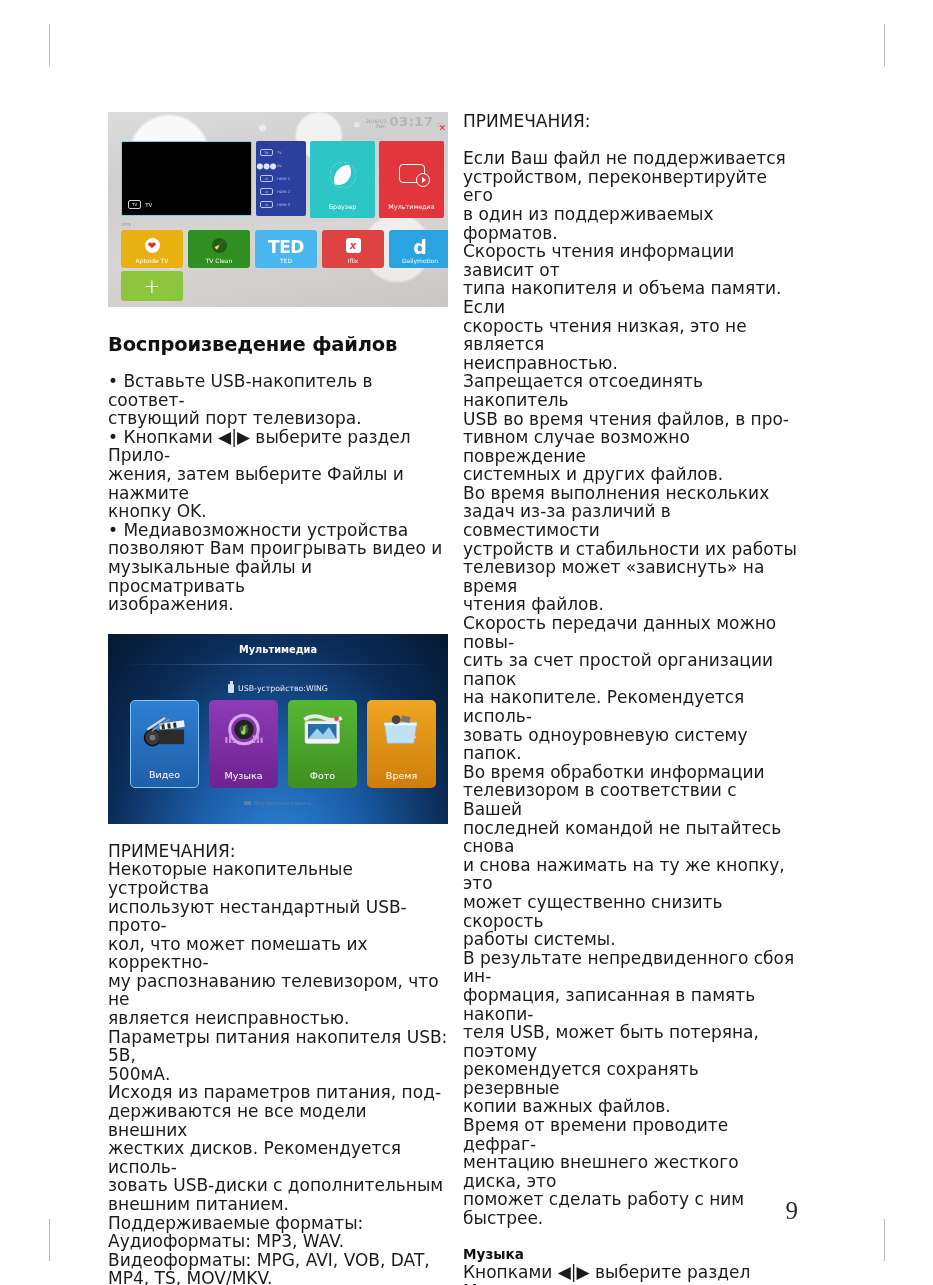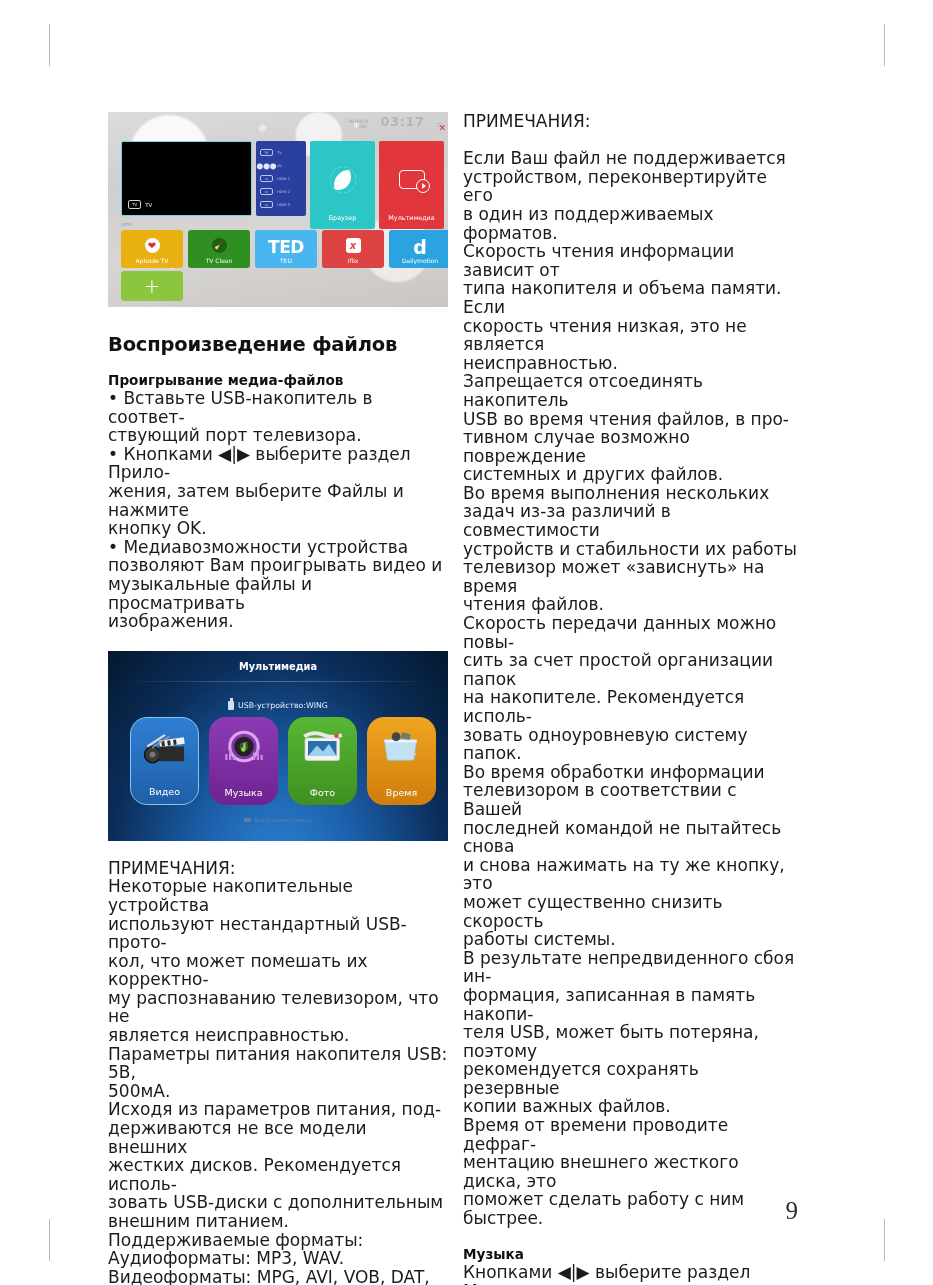--- a/index.html
+++ b/index.html
@@ -73,21 +73,21 @@
       linear-gradient(170deg, #dcdcdc 0%, #cfcfcf 30%, #d8d6d4 60%, #c9c6c3 100%);
   }
   .snowflake {
     position: absolute;
     color: rgba(255,255,255,.85);
     font-size: 13px;
     pointer-events: none;
   }
   .statusbar {
     position: absolute; right: 4px; top: 2px;
-    display: flex; align-items: flex-end; gap: 12px;
+    display: flex; align-items: flex-end; gap: 3px;
     color: #8e8e8e;
   }
   .sb-date { font-size: 4.6px; line-height: 5px; text-align: right; color:#9a9a9a;}
   .sb-clock { font-size: 13px; font-weight: bold; color: #b5b5b5; letter-spacing: .5px; }
   .sb-icon { font-size: 8px; color: #b0b0b0; position: relative; }
   .sb-x { color: #e03030; font-weight: bold; font-size: 9px; position: absolute; left: 2px; top: 3px;}
 
   .tiles-top { position: absolute; left: 13px; top: 29px; display: flex; gap: 4px; }
   .tv-preview {
     width: 131px; height: 75px; background: #000;
@@ -109,21 +109,21 @@
   }
   .src-row { display: flex; align-items: center; gap: 4px; }
   .src-ico {
     width: 13px; height: 7px; border: 1px solid #b9c4ef; border-radius: 2px;
     display:flex;align-items:center;justify-content:center;
     font-size:3.2px;color:#dfe6ff;
   }
   .src-ico.dots { border:none; letter-spacing:0px; font-size:6px; }
   .src-lbl { font-size: 3.6px; color: #b9c4ef; }
   .tile {
-    width: 65px; height: 88px; border-radius: 2px;
+    width: 65px; height: 77px; border-radius: 2px;
     display: flex; flex-direction: column; align-items: center; justify-content: center;
     color: #fff; position: relative;
   }
   .tile-browser { background: #2dc6c6; }
   .tile-media { background: #e1373c; }
   .tile-label { font-size: 6.4px; position: absolute; bottom: 7px; }
   .globe {
     width: 26px; height: 26px; border-radius: 50%; background: #fff;
     margin-bottom: 10px;
     box-shadow: inset -5px -3px 0 0 #2dc6c6, inset 6px 5px 0 -2px #2dc6c6;
@@ -184,21 +184,21 @@
   .shot2 .hr { position:absolute; top:30px; left:10px; right:10px; height:1px;
     background: linear-gradient(90deg, rgba(255,255,255,0) 0%, rgba(255,255,255,.28) 50%, rgba(255,255,255,0) 100%); }
   .shot2 .usb {
     position: absolute; top: 50px; left: 0; right: 0; text-align: center;
     color: #e7f0fb; font-size: 7.8px; display:flex;align-items:center;justify-content:center;gap:4px;
   }
   .usb-ico { width:6px;height:9px;background:#cfe0f3;border-radius:1px;position:relative;}
   .usb-ico::after{content:"";position:absolute;left:1.5px;top:-3px;width:3px;height:3px;background:#cfe0f3;}
   .mm-tiles { position:absolute; top:66px; left:22px; display:flex; gap:10px;}
   .mm {
-    width: 69px; height: 88px; border-radius: 17px; position: relative;
+    width: 69px; height: 88px; border-radius: 5px; position: relative;
     display:flex;align-items:flex-end;justify-content:center;
   }
   .mm-video { background: linear-gradient(180deg,#2e7fd4,#1f5fa8); border:1.5px solid #7fc7f5; }
   .mm-music { background: linear-gradient(180deg,#8e3bb5,#6d2390); }
   .mm-photo { background: linear-gradient(180deg,#57b733,#3f8f22); }
   .mm-folder{ background: linear-gradient(180deg,#efa521,#d07d0c); }
   .mm .lbl { color:#fff; font-size:9.5px; margin-bottom:7px; }
   .mm .art { position:absolute; top:12px; left:50%; transform:translateX(-50%); }
   .art-film { width:44px;height:36px;}
   .art-disc { width:42px;height:38px;}
@@ -385,21 +385,20 @@
           <div class="d-word">d</div>
           <span class="name">Dailymotion</span>
         </div>
       </div>
 
       <div class="app-plus">+</div>
     </div>
 
     <h1 class="h1">Воспроизведение файлов</h1>
 
-    <div class="h3">Проигрывание медиа-файлов</div>
     <div class="body arrows">• Вставьте USB-накопитель в соответ-
 ствующий порт телевизора.
 • Кнопками ◀|▶ выберите раздел Прило-
 жения, затем выберите Файлы и нажмите
 кнопку OK.
 • Медиавозможности устройства
 позволяют Вам проигрывать видео и
 музыкальные файлы и просматривать
 изображения.</div>
 

